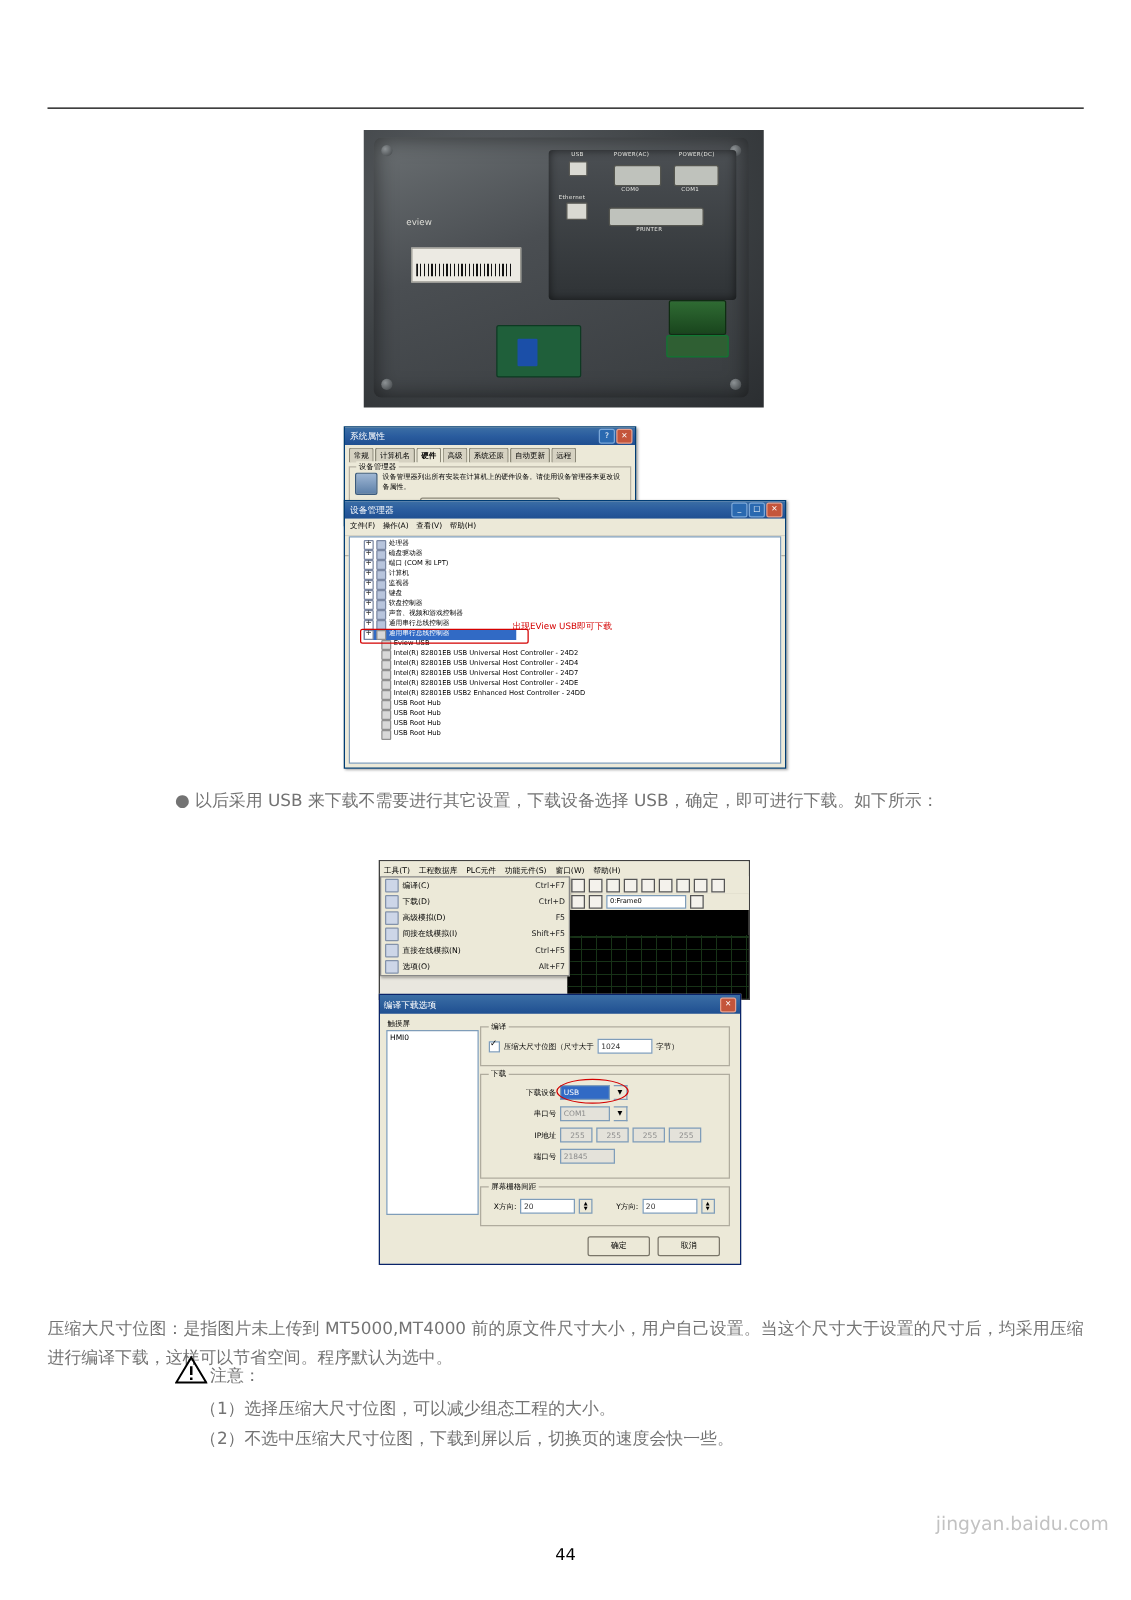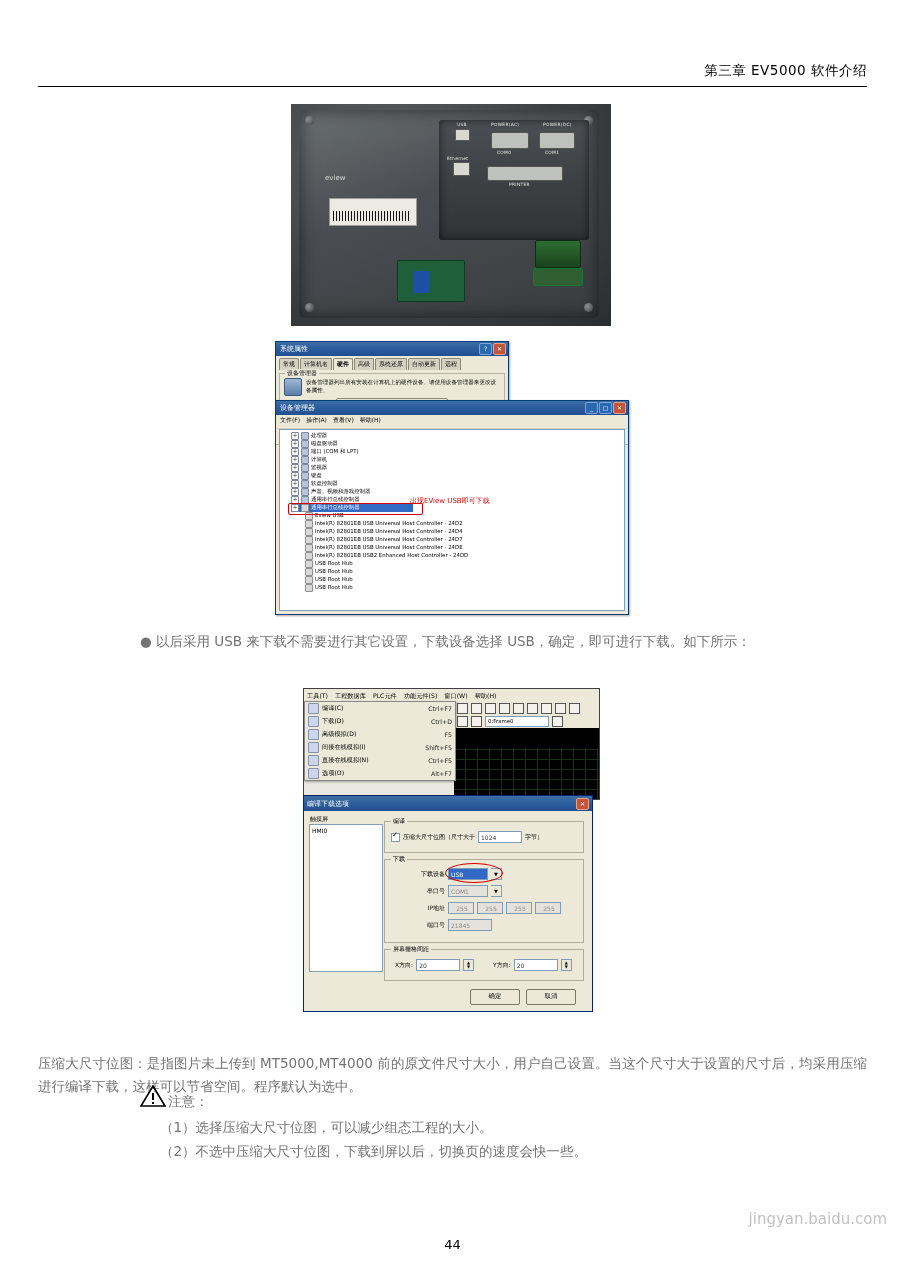--- a/index.html
+++ b/index.html
@@ -306,21 +306,20 @@
     user-select:none;
   }
   .wm .big{font-size:34px;font-weight:bold;letter-spacing:1px;color:#cfcfcf;}
   .wm .sub{font-size:15px;color:#c2c2c2;margin-top:2px;}
 </style>
 </head>
 <body>
 
 <div class="page">
 
-  <div class="header">第三章 EV5000 软件介绍</div>
   <div class="header-rule"></div>
 
   <div class="fig-photo">
     <div class="ph-body">
       <div class="ph-screw" style="left:6px;top:6px;"></div>
       <div class="ph-screw" style="right:6px;top:6px;"></div>
       <div class="ph-screw" style="left:6px;bottom:6px;"></div>
       <div class="ph-screw" style="right:6px;bottom:6px;"></div>
 
       <div class="ph-panel">

